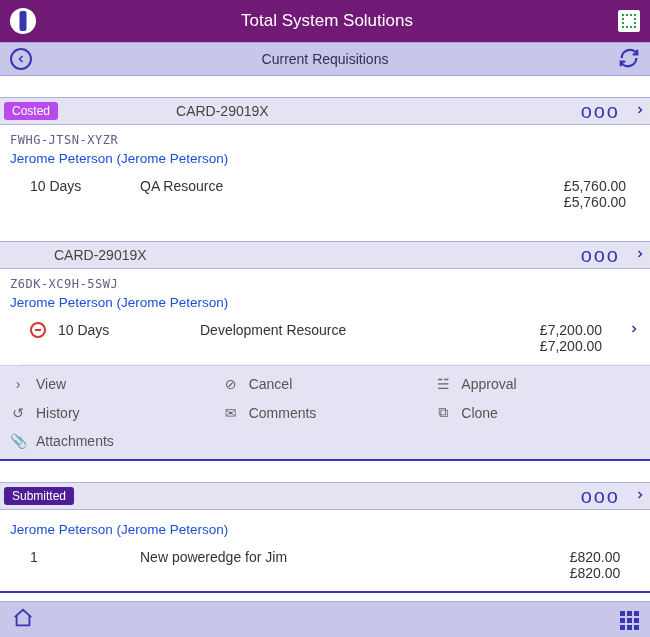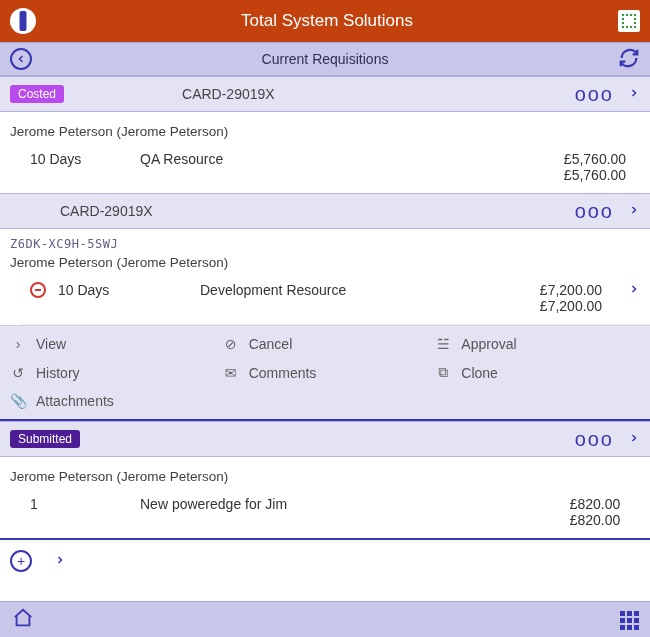--- a/index.html
+++ b/index.html
@@ -10,21 +10,21 @@
     width: 650px;
     height: 637px;
     display: flex;
     flex-direction: column;
     background: #fff;
   }
   .header {
     display: flex;
     align-items: center;
     justify-content: space-between;
-    background: #c2410c;
+    background: #701a75;
     color: #fff;
     height: 42px;
     padding: 0 10px;
   }
   .header-title {
     font-size: 17px;
     font-weight: 500;
   }
   .logo {
     width: 26px; height: 26px;
@@ -72,22 +72,23 @@
     color: #3936b3;
     cursor: pointer;
   }
   .content { flex: 1; overflow-y: auto; }
   .group-header {
     display: flex;
     align-items: center;
     background: #e4e3f4;
     border-top: 1px solid #b1b0de;
     border-bottom: 1px solid #b1b0de;
-    height: 36px;
-    padding: 0 10px;
+    height: 28px;
+    padding: 0 4px;
+    margin-top: 21px;
   }
   .badge {
     font-size: 12px;
     color: #fff;
     border-radius: 3px;
     padding: 2px 8px;
     margin-right: 8px;
   }
   .badge.costed { background: #b94aed; }
   .badge.approval { background: #2fa98a; }
@@ -113,21 +114,21 @@
   .chevron svg { stroke:#3936b3; }
   .meta {
     padding: 8px 10px 4px 10px;
   }
   .code {
     font-family: Consolas, Menlo, monospace;
     font-size: 12px;
     color: #606088;
     letter-spacing: 0.5px;
   }
-  .person { font-size: 13.5px; padding-top: 4px; color: #404040; }
+  .person { font-size: 13.5px; padding-top: 4px; color: #1d4ed8; }
   .line-row {
     display: flex;
     align-items: flex-start;
     padding: 8px 10px 10px 10px;
     margin-left: 20px;
   }
   .line-row.drill { background: #fff; border-bottom: 1px solid #eee; }
   .col-left { width: 110px; display:flex; align-items:center; gap:12px;}
   .minus {
     width: 16px; height: 16px;
@@ -233,20 +234,21 @@
     <span class="badge costed">Costed</span>
     <span class="group-ref">CARD-29019X</span>
     <span class="dots">ooo</span>
     <span class="chevron">
       <svg width="12" height="14" viewBox="0 0 24 24" fill="none" stroke-width="3">
           <path d="M9 18l6-6-6-6"></path>
         </svg>
     </span>
   </div>
   <div class="meta">
+    <div class="code">FWHG-JTSN-XYZR</div>
     <div class="person">Jerome Peterson (Jerome Peterson)</div>
   </div>
   <div class="line-row">
     <div class="col-left">10 Days</div>
     <div class="col-mid">QA Resource</div>
     <div class="col-right">
       <div>£5,760.00</div>
       <div class="amount-sub">£5,760.00</div>
     </div>
   </div>

